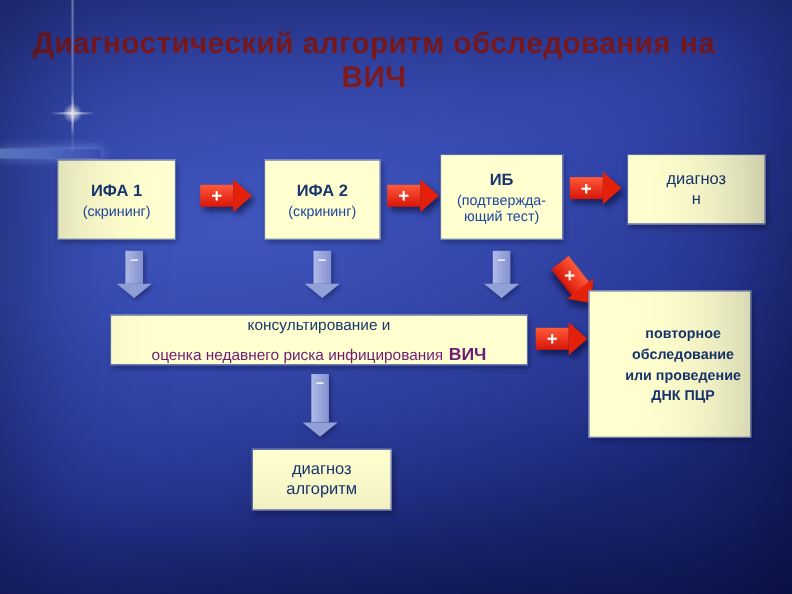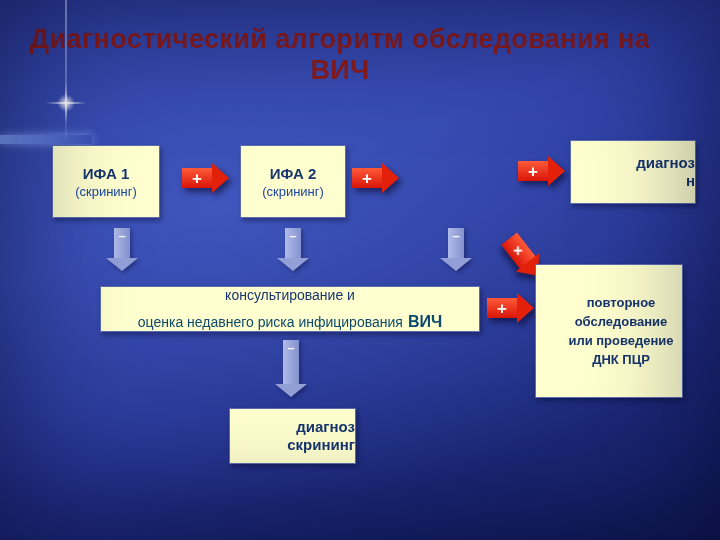--- a/index.html
+++ b/index.html
@@ -29,32 +29,32 @@
   
   .title{position:absolute;top:24px;left:0;width:680px;text-align:center;
     color:#8a1c1c;font-weight:bold;font-size:27px;line-height:31px;letter-spacing:.4px;}
 
   
   .box{position:absolute;background:#ffffcf;border:1px solid #5a6db0;color:#17366e;
     text-align:center;display:flex;flex-direction:column;justify-content:center;
     box-shadow:2px 3px 5px rgba(0,0,25,.35);}
   .bt{font-weight:bold;font-size:15px;}
   .bs{font-size:13px;color:#1d47a0;margin-top:2px;line-height:15px;}
-  .bl{font-weight:bold;font-size:15px;line-height:18px;text-align:right;}
+  .bl{font-weight:normal;font-size:15px;line-height:18px;}
 
   #b-ifa1{left:52px;top:145px;width:108px;height:73px;}
   #b-ifa2{left:240px;top:145px;width:106px;height:73px;}
   #b-ib{left:400px;top:140px;width:112px;height:78px;}
   #b-conf{left:570px;top:140px;width:126px;height:64px;}
   #b-coun{left:100px;top:286px;width:380px;height:46px;justify-content:space-between;}
   #b-rep{left:535px;top:264px;width:148px;height:134px;}
   #b-exc{left:229px;top:408px;width:127px;height:56px;}
 
   #b-coun .cl1{font-size:14px;color:#17366e;line-height:16px;}
-  #b-coun .cl2{font-size:14px;color:#0c4a6e;line-height:17px;}
+  #b-coun .cl2{font-size:14px;color:#701a75;line-height:17px;}
   #b-coun .vich{font-weight:bold;font-size:16px;margin-left:5px;}
   #b-rep .rl{font-weight:bold;font-size:13px;line-height:19px;padding-left:24px;}
 
   
   .arr-r{position:absolute;height:30px;display:flex;align-items:center;
     filter:drop-shadow(3px 4px 3px rgba(0,0,30,.55));}
   .arr-r .sh{height:20px;width:30px;background:linear-gradient(#ff5a3a,#d81508);
     display:flex;align-items:center;justify-content:center;}
   .arr-r .hd{width:0;height:0;border-top:15px solid transparent;border-bottom:15px solid transparent;
     border-left:17px solid #e32009;}
@@ -116,20 +116,25 @@
     <div class="bs">(скрининг)</div>
   </div>
 
   <div class="arr-r" id="a2">
     <div class="sh">
         <span class="plus">+</span>
       </div>
     <div class="hd"></div>
   </div>
 
+  <div class="box" id="b-ib">
+    <div class="bt">ИБ</div>
+    <div class="bs">(подтвержда-</div>
+    <div class="bs" style="margin-top:0">ющий тест)</div>
+  </div>
 
   <div class="arr-r" id="a3">
     <div class="sh">
         <span class="plus">+</span>
       </div>
     <div class="hd"></div>
   </div>
 
   <div class="box" id="b-conf">
     <div class="bl">диагноз</div>
@@ -185,16 +190,16 @@
 
   <div class="arr-d long" id="d4">
     <div class="dsh">
         <span class="minus">–</span>
       </div>
     <div class="dhd"></div>
   </div>
 
   <div class="box" id="b-exc">
     <div class="bl">диагноз</div>
-    <div class="bl">скрининг</div>
+    <div class="bl">алгоритм</div>
   </div>
 
 </div>
 
 </body></html>

